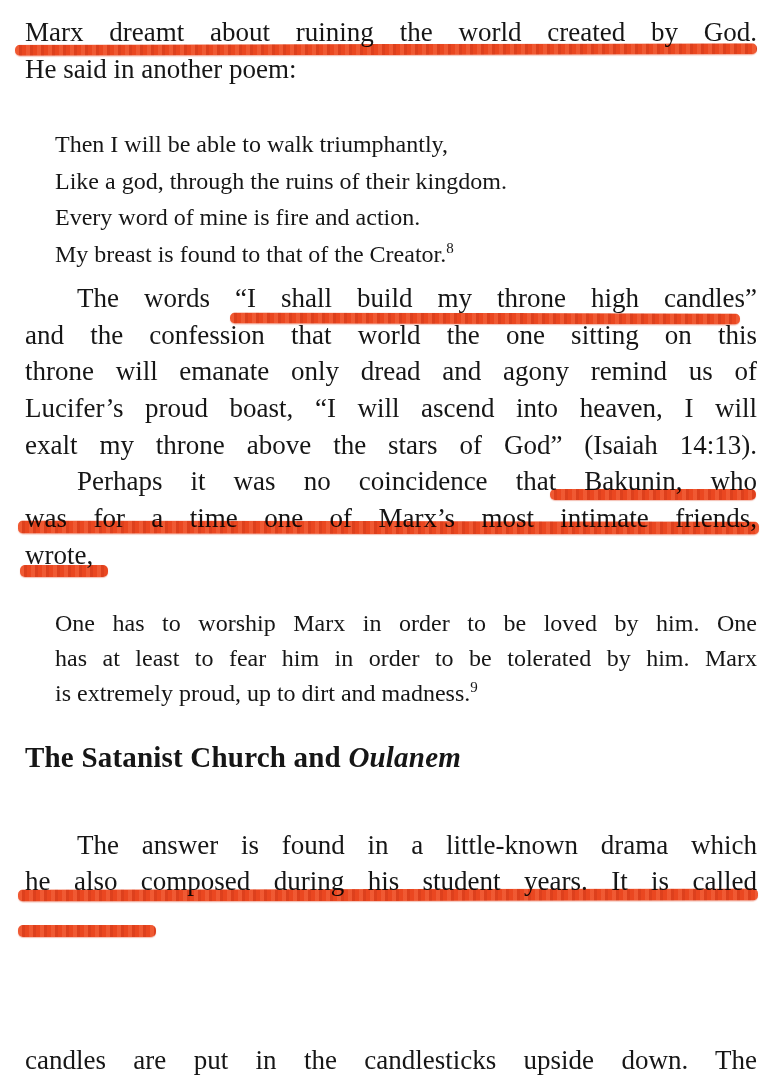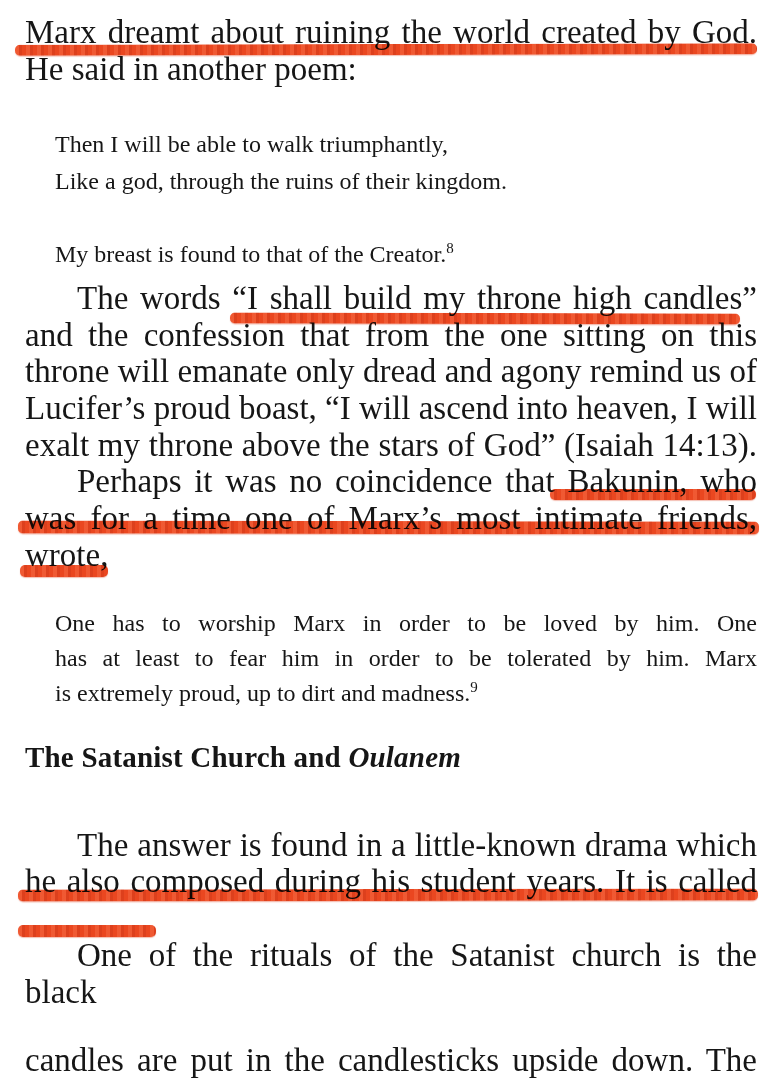--- a/index.html
+++ b/index.html
@@ -7,21 +7,21 @@
     position:relative;
     width:779px;height:1092px;
     background:#ffffff;
     overflow:hidden;
     font-family:"Liberation Serif", serif;
     color:#161616;
   }
   .ln{
     position:absolute;
     left:25px;width:732px;
-    font-size:33px;line-height:37px;
+    font-size:27px;line-height:37px;
     white-space:normal;
   }
   .just{text-align:justify;text-align-last:justify;}
   .ind{text-indent:52px;}
   .small{left:55px;width:702px;font-size:24px;line-height:36px;}
   .head{font-weight:bold;font-size:29px;line-height:40px;letter-spacing:.2px;}
   .it{font-style:italic;text-align:right;}
   .sup{font-size:15px;vertical-align:super;line-height:0;}
   .mark{
     position:absolute;
@@ -48,29 +48,32 @@
   <div class="ln" style="top:51px">
     <span>He said in another poem:</span>
   </div>
 
   <div class="ln small" style="top:126px">
     <span>Then I will be able to walk triumphantly,</span>
   </div>
   <div class="ln small" style="top:163px">
     <span>Like a god, through the ruins of their kingdom.</span>
   </div>
+  <div class="ln small" style="top:199px">
+    <span>Every word of mine is fire and action.</span>
+  </div>
   <div class="ln small" style="top:236px">
     <span>My breast is found to that of the Creator.</span><span class="sup">8</span>
   </div>
 
   <div class="ln just ind" style="top:280px">
     <span>The words “I shall build my throne high candles”</span>
   </div>
   <div class="ln just" style="top:317px">
-    <span>and the confession that from the one sitting on this</span>
+    <span>and the confession that world the one sitting on this</span>
   </div>
   <div class="ln just" style="top:353px">
     <span>throne will emanate only dread and agony remind us of</span>
   </div>
   <div class="ln just" style="top:390px">
     <span>Lucifer’s proud boast, “I will ascend into heaven, I will</span>
   </div>
   <div class="ln just" style="top:427px">
     <span>exalt my throne above the stars of God” (Isaiah 14:13).</span>
   </div>
@@ -97,23 +100,20 @@
   <div class="ln head" style="top:737px">
     <span>The Satanist Church and </span><span class="it">Oulanem</span>
   </div>
 
   <div class="ln just ind" style="top:827px">
     <span>The answer is found in a little-known drama which</span>
   </div>
   <div class="ln just" style="top:863px">
     <span>he also composed during his student years. It is called</span>
   </div>
-  <div class="ln just ind" style="top:937px">
-    <span>One of the rituals of the Satanist church is the black</span>
-  </div>
   <div class="ln just" style="top:1042px">
     <span>candles are put in the candlesticks upside down. The</span>
   </div>
 
   <div>
     <div class="mark" style="left:15px;top:44px;width:742px;height:11px;transform:rotate(-0.12deg)"></div>
     <div class="mark" style="left:230px;top:313px;width:510px;height:11px;transform:rotate(0.1deg)"></div>
     <div class="mark" style="left:550px;top:489px;width:206px;height:11px"></div>
     <div class="mark" style="left:18px;top:521px;width:741px;height:13px;transform:rotate(0.08deg)"></div>
     <div class="mark" style="left:20px;top:565px;width:88px;height:12px"></div>

